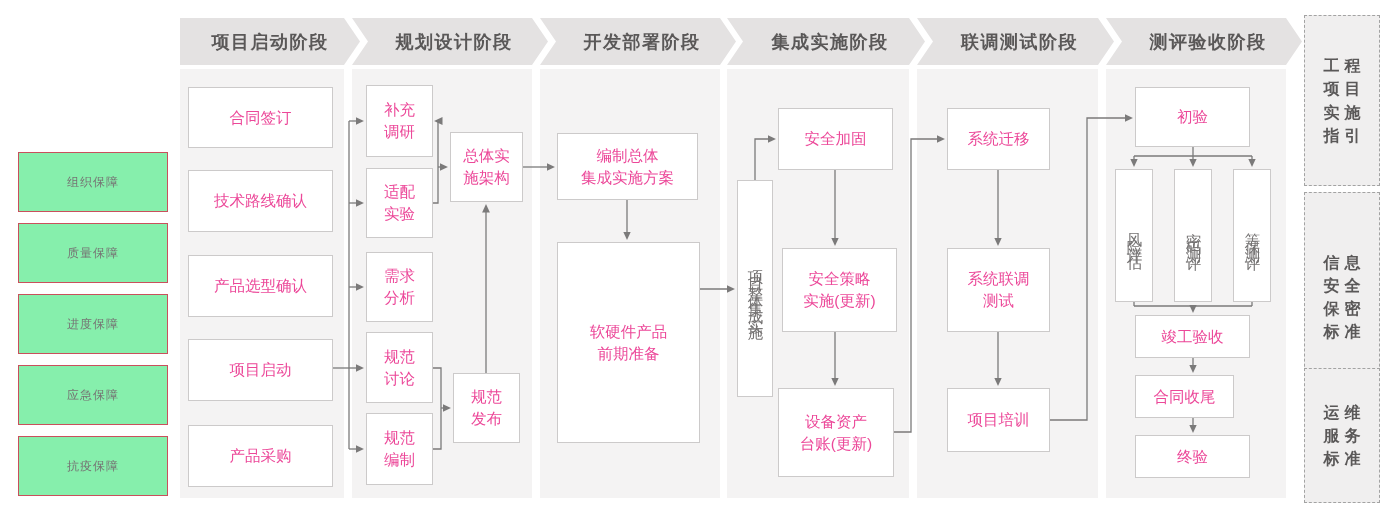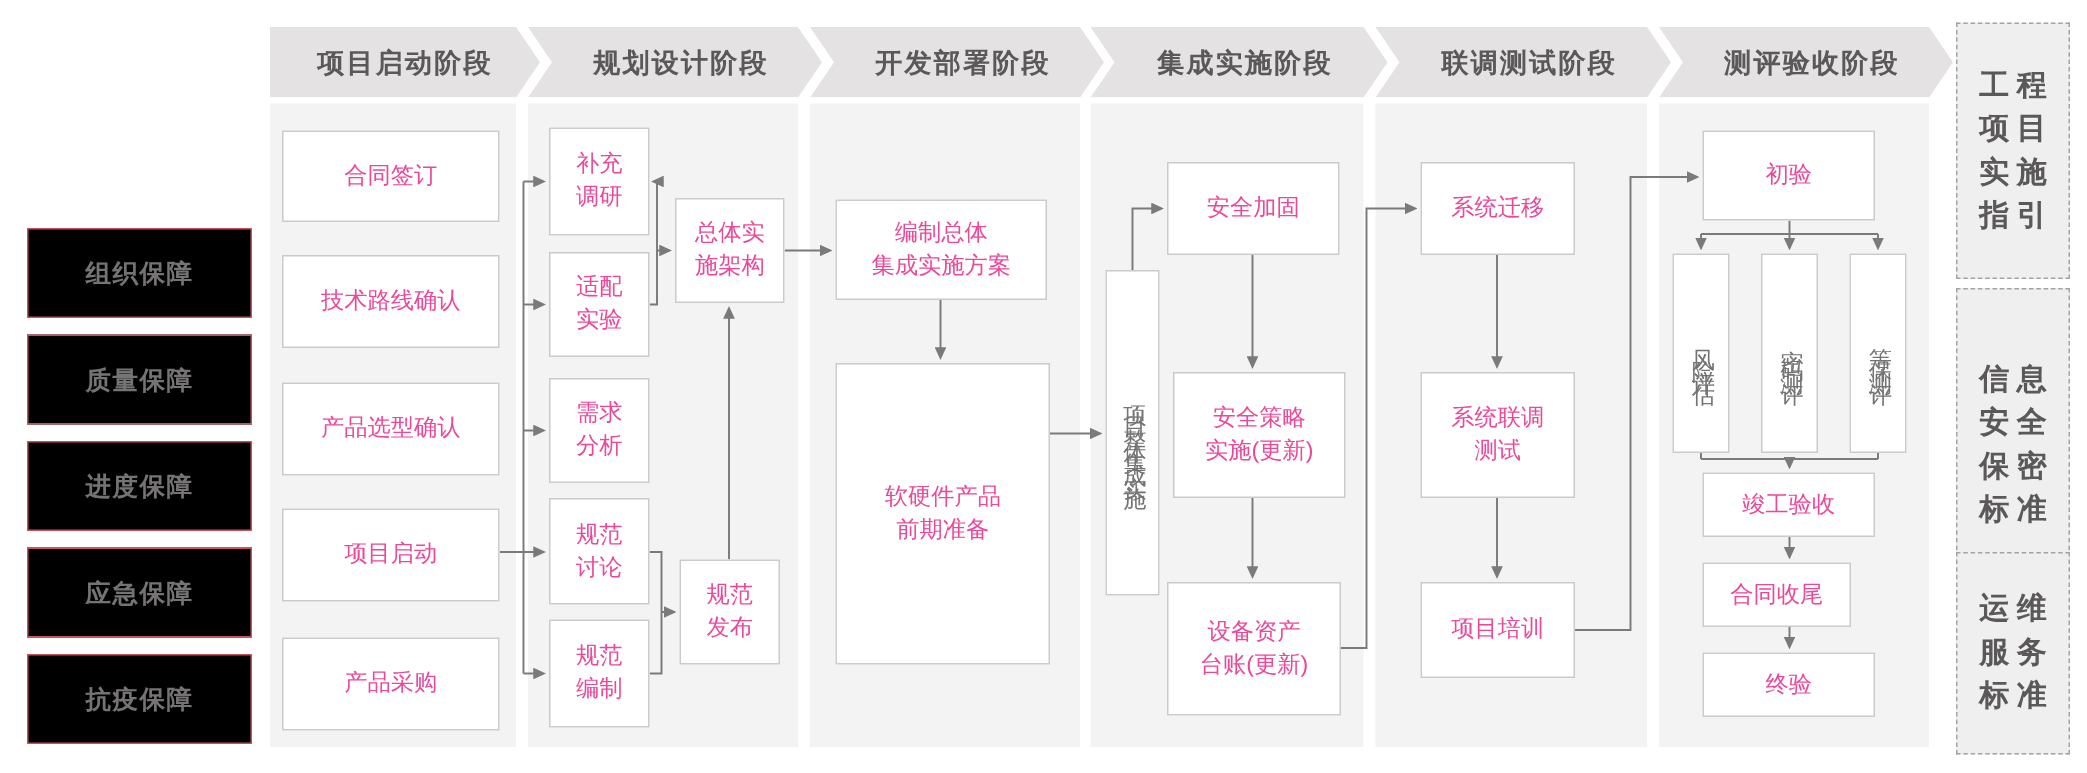--- a/index.html
+++ b/index.html
@@ -10,23 +10,23 @@
   
   .pinkhead{
     position:absolute;left:18px;top:19px;width:150px;height:121px;
     background:#fbe2e5;border-radius:6px;
     display:flex;align-items:center;justify-content:center;text-align:center;
     color:#e60027;font-size:18px;font-weight:700;line-height:1.6;
     white-space:pre-line;letter-spacing:1px;
   }
   .lbox{
     position:absolute;left:18px;width:150px;height:60px;
-    background:#000000;border:1.5px solid #c9505c;box-sizing:border-box;
+    background:#86efac;border:1.5px solid #c9505c;box-sizing:border-box;
     display:flex;align-items:center;justify-content:center;
-    color:#757373;font-size:17px;letter-spacing:1px;font-weight:bold;
+    color:#757373;font-size:12px;letter-spacing:1px;
   }
   
   .panel{position:absolute;top:69px;height:429px;background:#f4f3f3;z-index:1;}
   .banner{
     position:absolute;top:18px;height:47px;background:#e4e2e2;z-index:2;
     display:flex;align-items:center;justify-content:center;
     color:#5a5858;font-size:18px;font-weight:700;letter-spacing:1.5px;
     clip-path:polygon(0 0, calc(100% - 16px) 0, 100% 50%, calc(100% - 16px) 100%, 0 100%, 16px 50%);
     padding-left:8px;box-sizing:border-box;
   }
@@ -44,21 +44,21 @@
     position:absolute;background:#ffffff;border:1px solid #cccaca;box-sizing:border-box;z-index:3;
     display:flex;align-items:center;justify-content:center;
     color:#757373;font-size:15.5px;
     writing-mode:vertical-rl;text-orientation:upright;letter-spacing:0.5em;
   }
   
   .rbox{
     position:absolute;left:1304px;width:76px;
     background:#f0efef;border:1px dashed #a3a3a3;box-sizing:border-box;z-index:2;
     display:flex;align-items:center;justify-content:center;text-align:center;
-    color:#5a5858;font-size:20px;font-weight:700;line-height:1.45;
+    color:#5a5858;font-size:16px;font-weight:700;line-height:1.45;
     white-space:pre-line;letter-spacing:5px;padding-left:5px;
   }
   #connectors{position:absolute;left:0;top:0;z-index:2;pointer-events:none;}
 </style>
 </head>
 <body>
 
 <div id="canvas">
 
   <div class="lbox" style="top:152px">组织保障</div>

